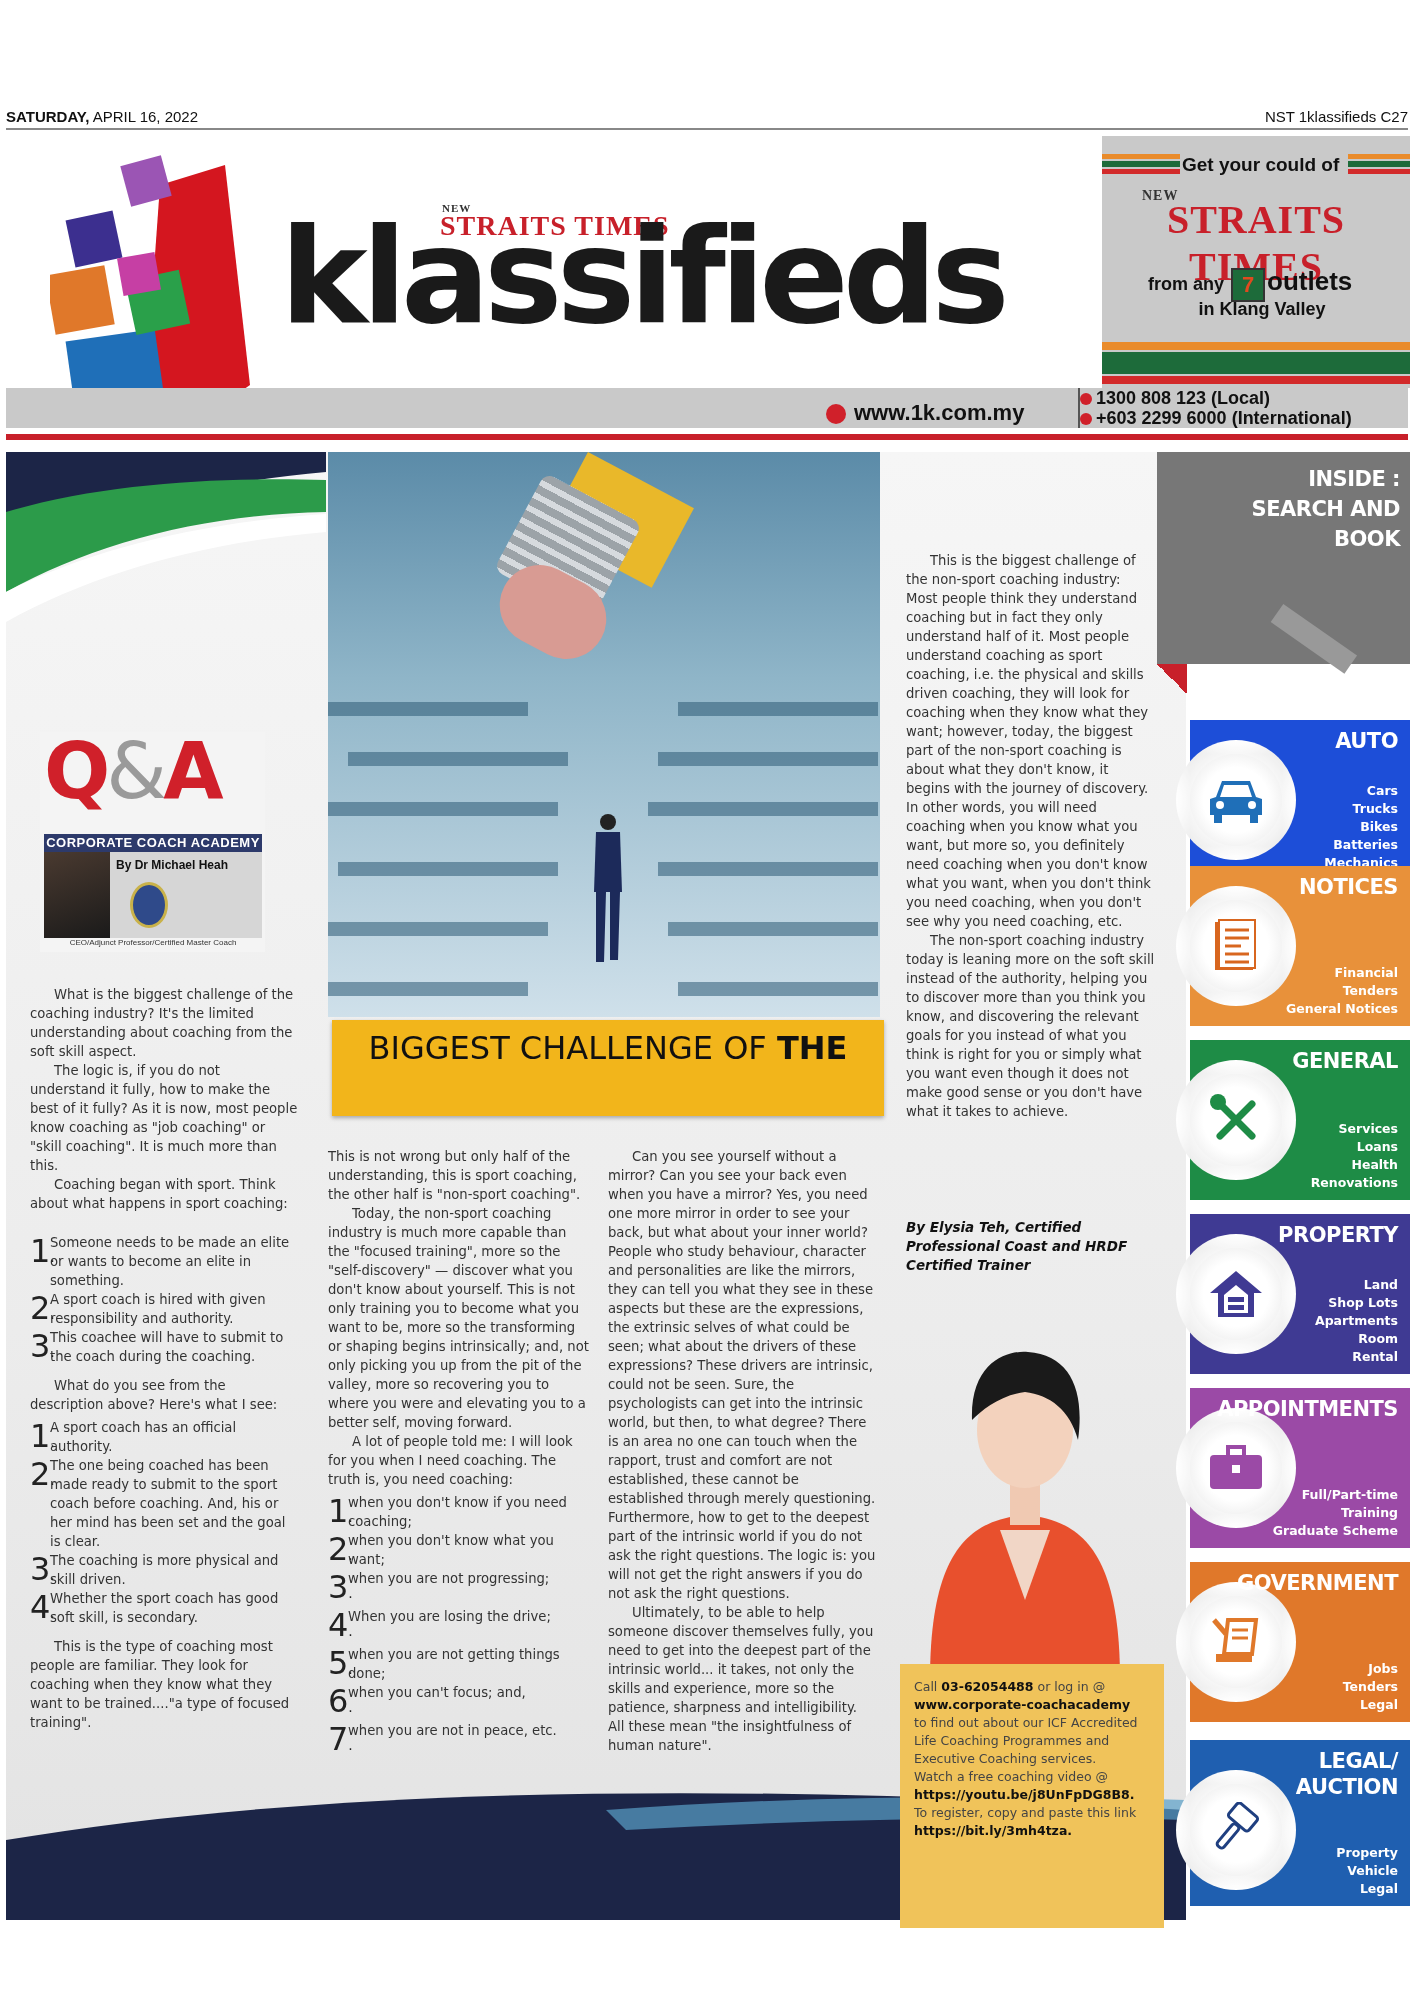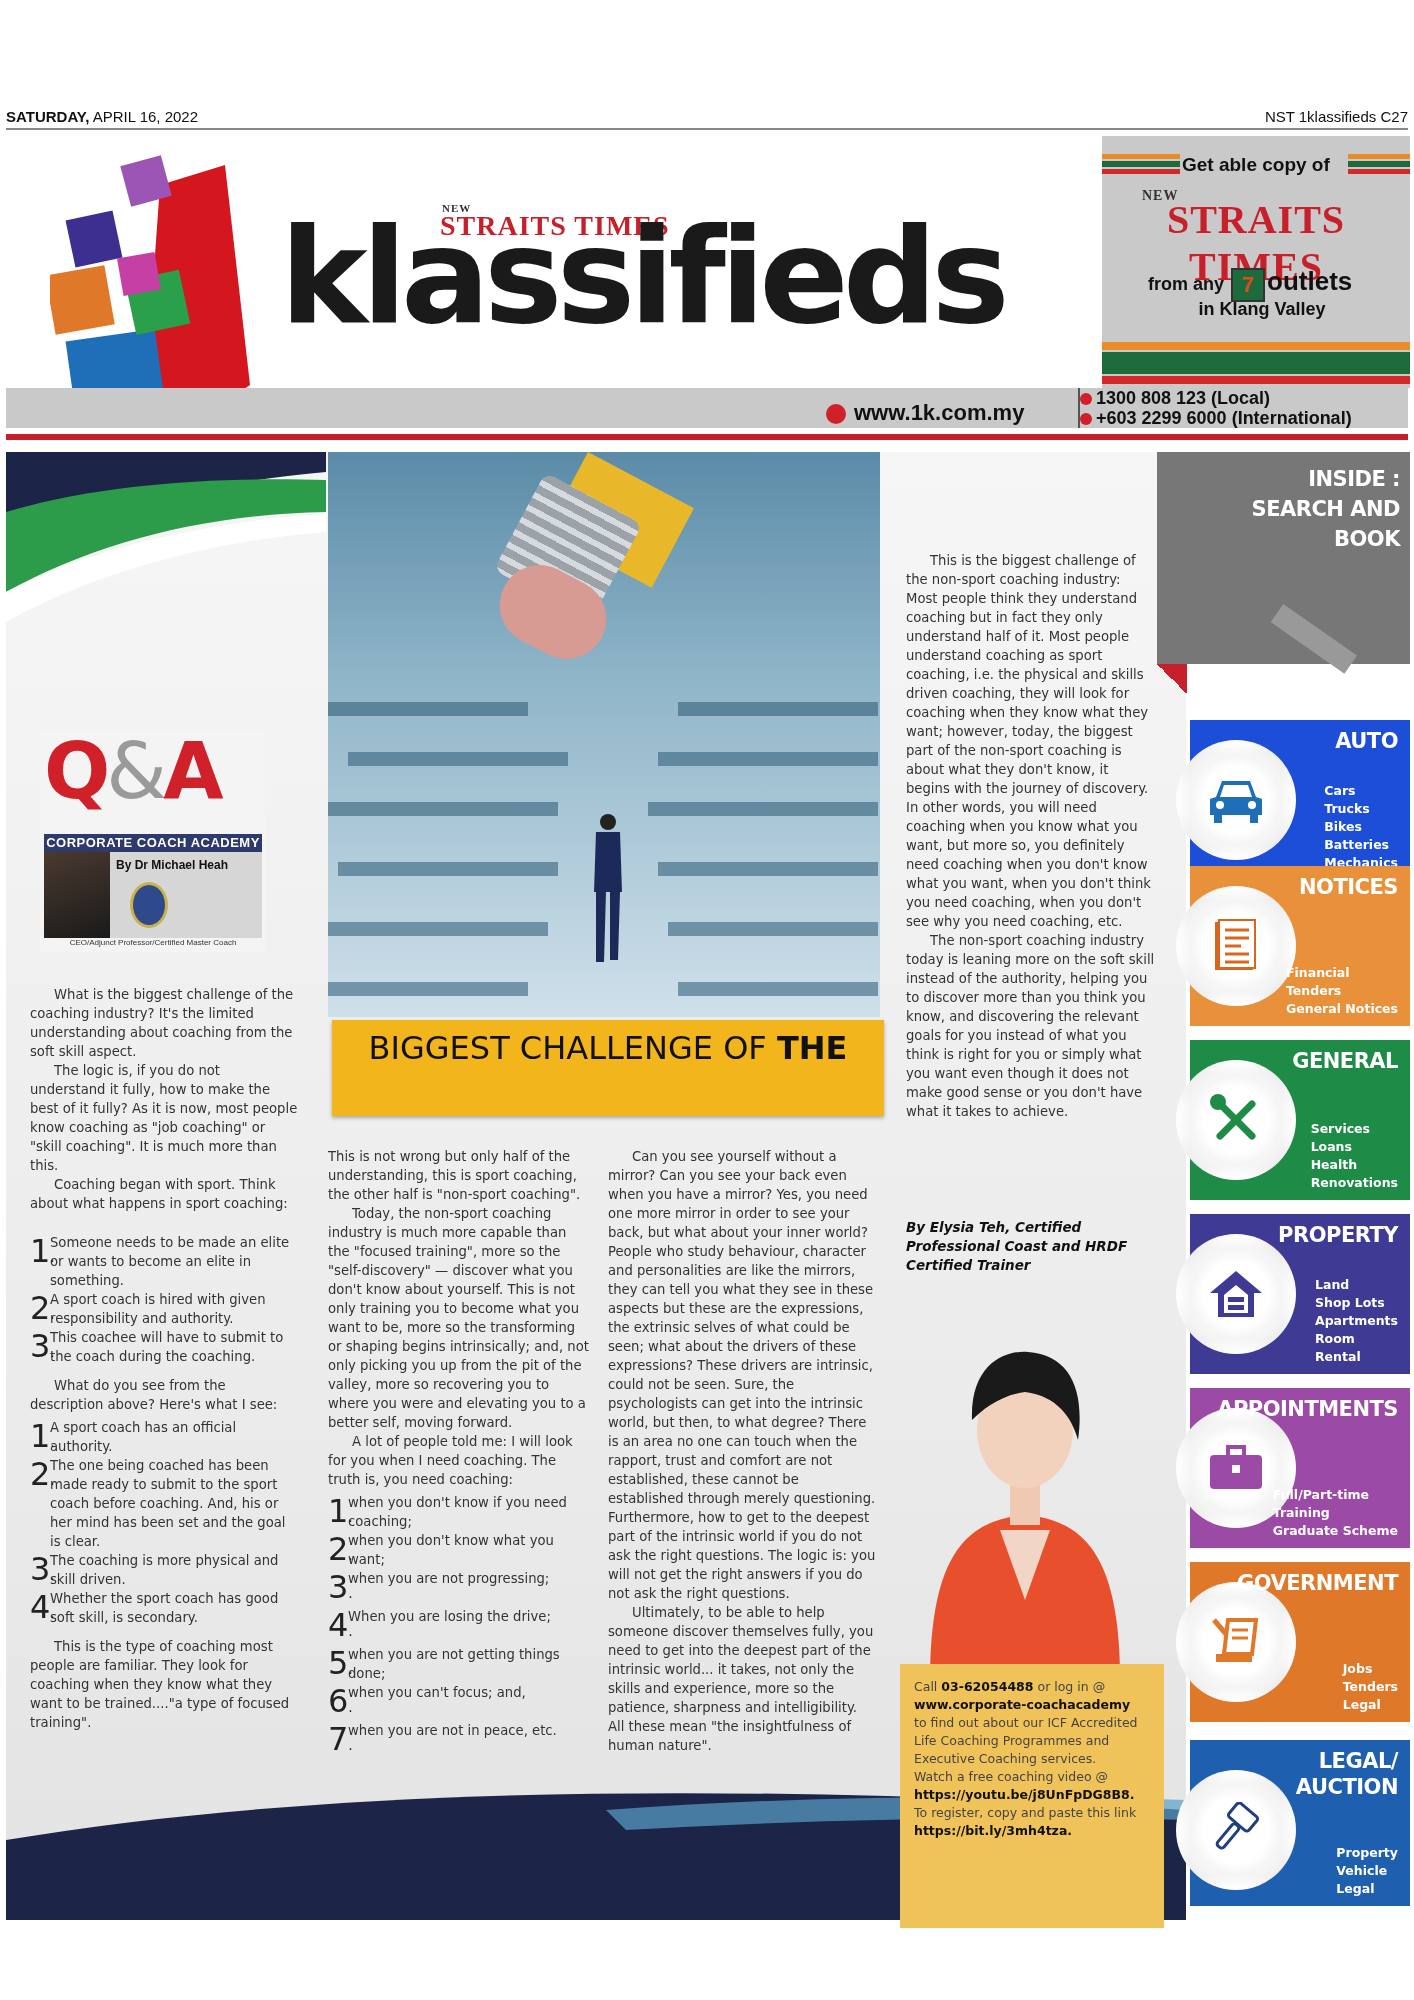--- a/index.html
+++ b/index.html
@@ -78,21 +78,21 @@
   
   .findnow{left:1157px;top:452px;width:253px;height:212px;background:#777;}
   .inside{position:absolute;right:10px;top:12px;text-align:right;color:#fff;font-weight:bold;font-size:21px;line-height:30px;font-family:"DejaVu Sans",sans-serif;letter-spacing:-0.5px;}
   .lens{position:absolute;left:8px;top:38px;width:128px;height:128px;border-radius:50%;border:10px solid #aaa;background:radial-gradient(circle,#fff 0 55%,#ddd 100%);box-sizing:border-box;}
   .lens-handle{position:absolute;left:120px;top:150px;width:90px;height:22px;background:#999;transform:rotate(35deg);transform-origin:left center;}
   .find-text{position:absolute;left:0;right:0;top:16px;text-align:center;color:#d0202a;font-weight:bold;font-size:36px;line-height:36px;font-family:"DejaVu Sans",sans-serif;}
   .red-corner{left:1157px;top:664px;width:30px;height:30px;background:linear-gradient(45deg,transparent 50%,#c8202a 50%);}
   
   .cat{position:absolute;left:1190px;width:220px;}
   .cat .title{position:absolute;right:12px;top:8px;color:#fff;font-weight:bold;font-size:21px;line-height:26px;text-align:right;font-family:"DejaVu Sans",sans-serif;letter-spacing:-0.5px;}
-  .cat .subs{position:absolute;right:12px;bottom:8px;color:#fff;font-weight:bold;font-size:12.5px;line-height:18px;font-family:"DejaVu Sans",sans-serif;}
+  .cat .subs{position:absolute;right:12px;bottom:8px;color:#fff;font-weight:bold;font-size:12.5px;line-height:18px;text-align:right;font-family:"DejaVu Sans",sans-serif;}
   .cat .disc{position:absolute;left:-14px;width:120px;height:120px;border-radius:50%;border:14px solid rgba(255,255,255,.25);box-sizing:border-box;background:radial-gradient(circle,#ffffff 0 50%,#e4e4e4 100%);display:flex;align-items:center;justify-content:center;}
 </style>
 </head>
 <body>
 
 <div class="abs top-date"><b>SATURDAY,</b> <span>APRIL 16, 2022</span></div>
 <div class="abs top-page">NST 1klassifieds C27</div>
 <div class="abs top-rule"></div>
 
 <svg class="abs logo-shapes" viewBox="0 0 250 270">
@@ -107,21 +107,21 @@
 <div class="abs nst-small"><span class="new">NEW</span><span>STRAITS TIMES</span></div>
 <div class="abs klassifieds">klassifieds</div>
 
 <div class="abs promo">
   <div class="stripe" style="top:18px;height:5px;background:#e98b2b;width:78px;"></div>
   <div class="stripe" style="top:25px;height:6px;background:#1d6b3a;width:78px;"></div>
   <div class="stripe" style="top:33px;height:5px;background:#d22a2a;width:78px;"></div>
   <div class="stripe" style="top:18px;height:5px;background:#e98b2b;left:246px;"></div>
   <div class="stripe" style="top:25px;height:6px;background:#1d6b3a;left:246px;"></div>
   <div class="stripe" style="top:33px;height:5px;background:#d22a2a;left:246px;"></div>
-  <div class="promo-title">Get able copy of</div>
+  <div class="promo-title">Get your could of</div>
   <div class="promo-nst"><span class="new">NEW</span><span>STRAITS TIMES</span></div>
   <div class="promo-from"><span>from any</span> <span class="seven"><span>7</span></span><span class="promo-outlets">outlets</span></div>
   <div class="promo-klang">in Klang Valley</div>
   <div class="stripe" style="top:206px;height:8px;background:#e98b2b;"></div>
   <div class="stripe" style="top:216px;height:22px;background:#1d6b3a;"></div>
   <div class="stripe" style="top:240px;height:8px;background:#d22a2a;"></div>
 </div>
 
 <div class="abs contact-bar">
   <div class="web"><span class="globe"></span><span>www.1k.com.my</span></div>

